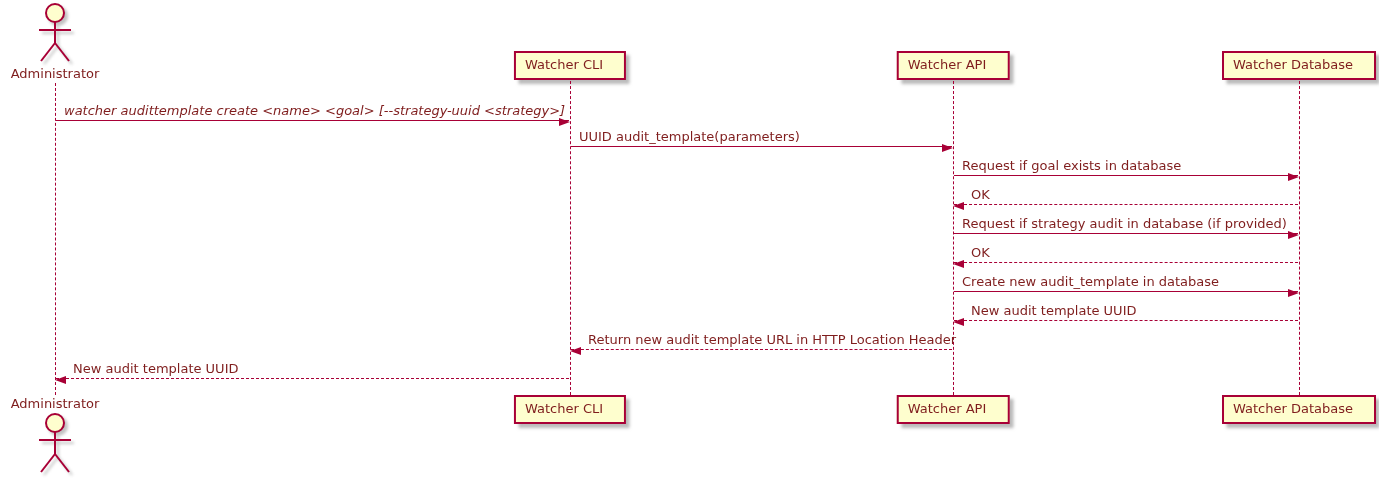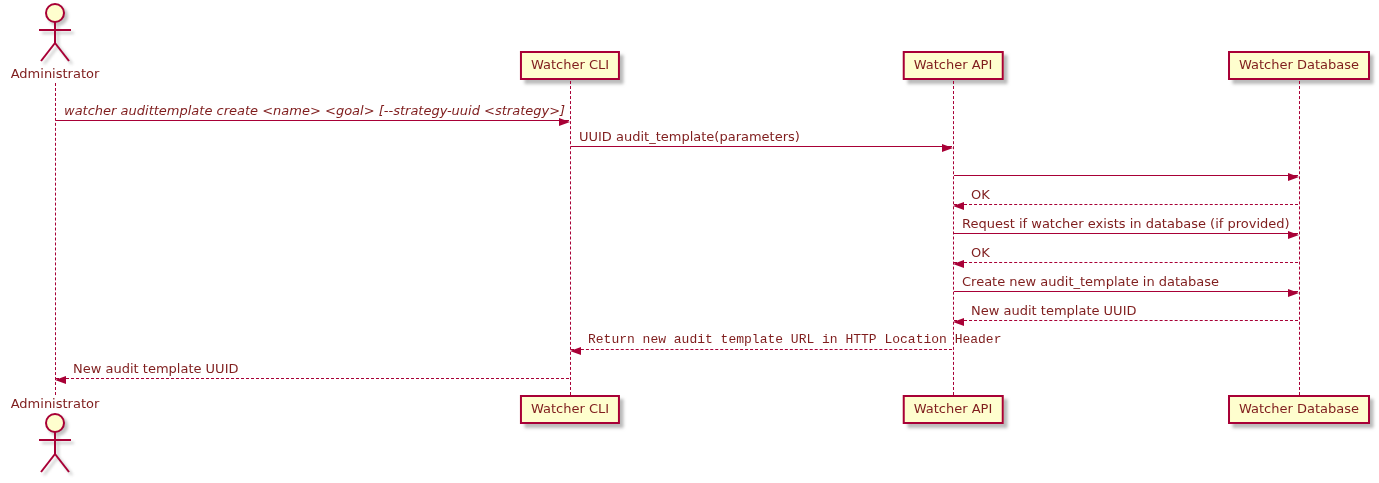--- a/index.html
+++ b/index.html
@@ -4,21 +4,21 @@
 <style>
   html,body { margin:0; padding:0; background:#ffffff; }
   .canvas {
     position:relative; width:1379px; height:483px; background:#ffffff;
     font-family:"DejaVu Sans", sans-serif; font-size:13px; color:#7f1d1d;
     overflow:hidden;
   }
   .pbox {
     position:absolute; transform:translateX(-50%);
     background:#FEFECE; border:2px solid #A80036;
-    padding:4px 9px 5px 9px; white-space:nowrap; text-align:center;
+    padding:4px 21px 5px 9px; white-space:nowrap; text-align:center;
     box-shadow:4px 4px 3px rgba(130,130,130,0.55);
     line-height:16px;
   }
   .lifeline { position:absolute; width:0; border-left:1px dashed #A80036; }
   .actor-label { position:absolute; transform:translateX(-50%); white-space:nowrap; line-height:15px; }
   .actor-fig { position:absolute; filter:drop-shadow(3px 3px 1.5px rgba(120,120,120,0.45)); }
   .msg { position:absolute; height:22px; }
   .msg .mline { position:absolute; left:0; right:0; bottom:0; height:0; border-top:1px solid #A80036; }
   .msg.dashed .mline { border-top:1px dashed #A80036; }
   .msg .mlabel { position:absolute; bottom:3px; white-space:nowrap; line-height:15px; }
@@ -56,48 +56,49 @@
         <div class="mlabel" style="left: 8px; font-style: italic;">watcher audittemplate create &lt;name&gt; &lt;goal&gt; [--strategy-uuid &lt;strategy&gt;]</div>
         <span class="ah r"></span>
       </div>
       <div class="msg" style="left: 571px; width: 381px; top: 125px;">
         <div class="mline"></div>
         <div class="mlabel" style="left: 8px;">UUID audit_template(parameters)</div>
         <span class="ah r"></span>
       </div>
       <div class="msg" style="left: 954px; width: 344px; top: 154px;">
         <div class="mline"></div>
+        <div class="mlabel" style="left: 8px;">Request if goal exists in database</div>
         <span class="ah r"></span>
       </div>
       <div class="msg dashed" style="left: 954px; width: 344px; top: 183px;">
         <div class="mline"></div>
         <div class="mlabel" style="left: 17px;">OK</div>
         <span class="ah l"></span>
       </div>
       <div class="msg" style="left: 954px; width: 344px; top: 212px;">
         <div class="mline"></div>
-        <div class="mlabel" style="left: 8px;">Request if watcher exists in database (if provided)</div>
+        <div class="mlabel" style="left: 8px;">Request if strategy audit in database (if provided)</div>
         <span class="ah r"></span>
       </div>
       <div class="msg dashed" style="left: 954px; width: 344px; top: 241px;">
         <div class="mline"></div>
         <div class="mlabel" style="left: 17px;">OK</div>
         <span class="ah l"></span>
       </div>
       <div class="msg" style="left: 954px; width: 344px; top: 270px;">
         <div class="mline"></div>
         <div class="mlabel" style="left: 8px; margin-top: 24px;">Create new audit_template in database</div>
         <span class="ah r"></span>
       </div>
       <div class="msg dashed" style="left: 954px; width: 344px; top: 299px;">
         <div class="mline"></div>
         <div class="mlabel" style="left: 17px;">New audit template UUID</div>
         <span class="ah l"></span>
       </div>
-      <div class="msg dashed" style="left: 571px; width: 381px; top: 328px; font-family: Liberation Mono, monospace;">
+      <div class="msg dashed" style="left: 571px; width: 381px; top: 328px;">
         <div class="mline"></div>
         <div class="mlabel" style="left: 17px;">Return new audit template URL in HTTP Location Header</div>
         <span class="ah l"></span>
       </div>
       <div class="msg dashed" style="left: 56px; width: 513px; top: 357px;">
         <div class="mline"></div>
         <div class="mlabel" style="left: 17px;">New audit template UUID</div>
         <span class="ah l"></span>
       </div>
     </div>

